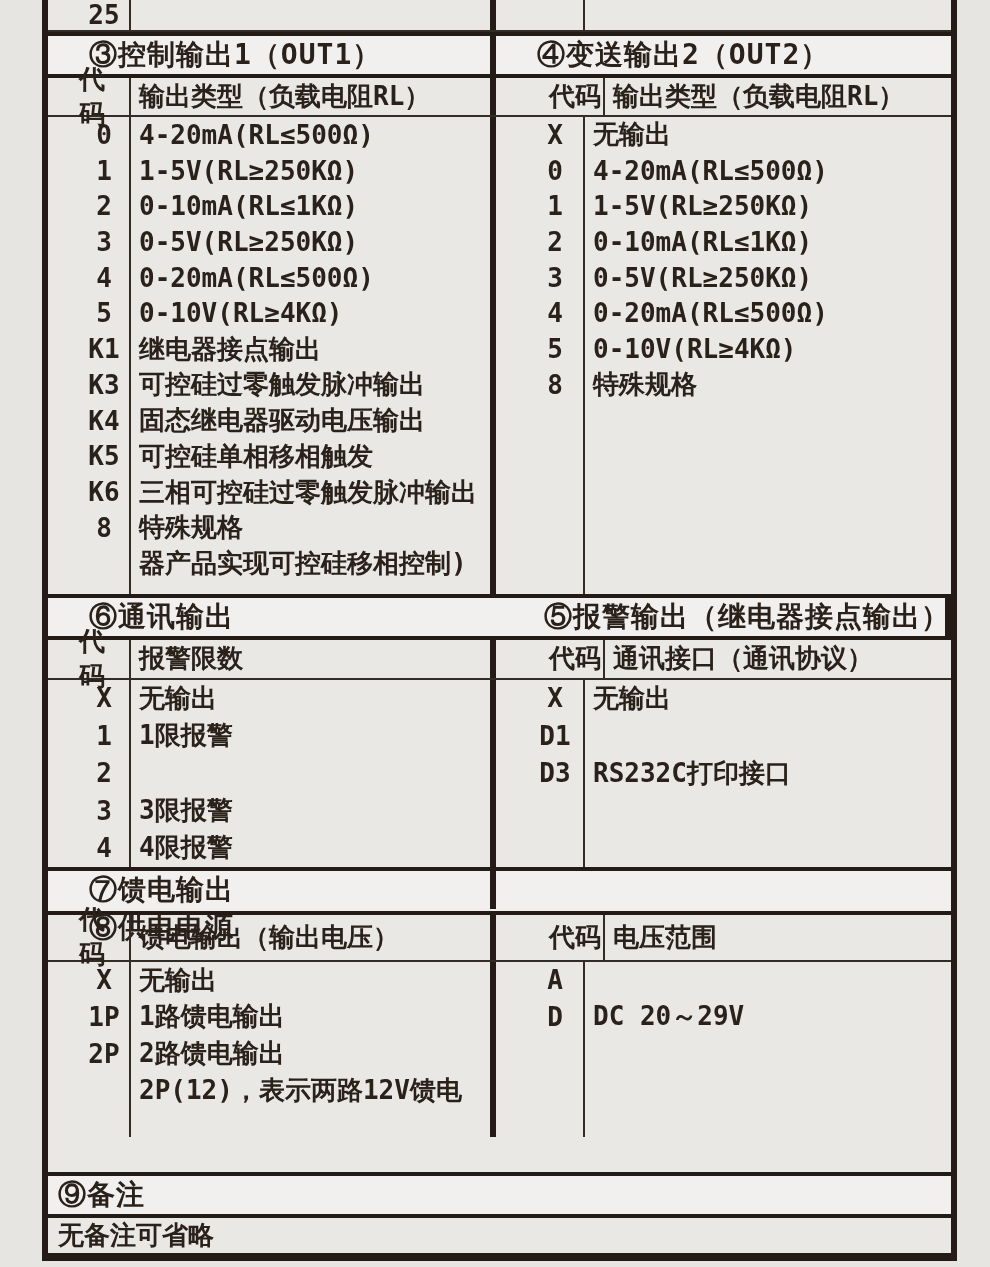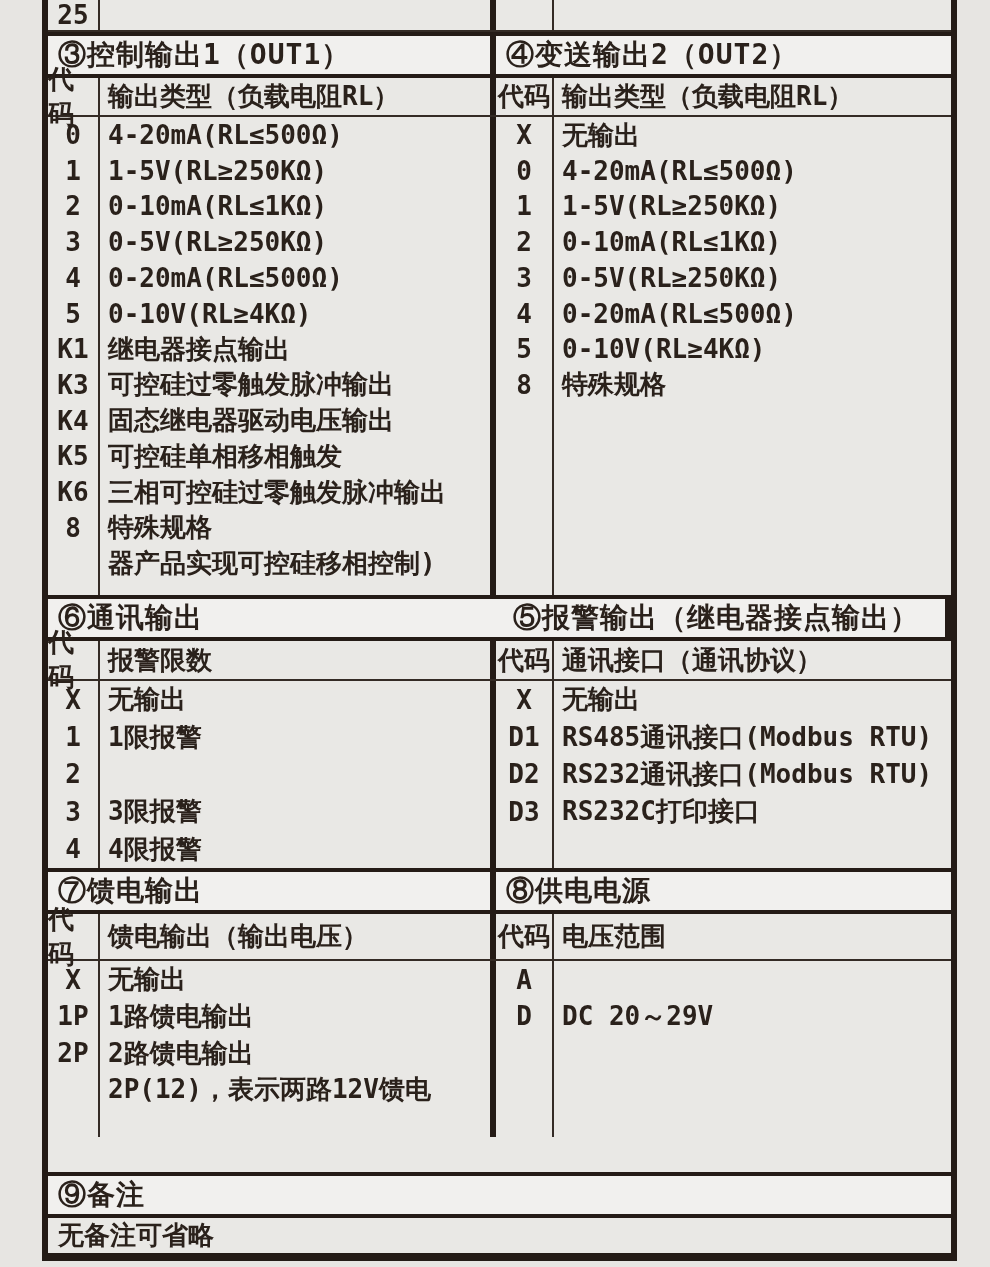--- a/index.html
+++ b/index.html
@@ -18,21 +18,21 @@
   }
   .tbl{
     width:915px; height:1261px;
     background:var(--cell-bg, #e9e8e5);
     border-left:6px solid var(--border-color, #241b16);
     border-right:6px solid var(--border-color, #241b16);
     border-bottom:8px solid var(--border-color, #241b16);
     display:flex; flex-direction:column;
   }
   .row-pair{ display:flex; width:100%; }
-  .half{ display:flex; }
+  .half{ display:flex;padding-left:31px; }
   .half.left{ width:448px; border-right:6px solid var(--border-color, #241b16); }
   .half.right{ flex:1; }
   .code{
     width:52px; flex:0 0 52px;
     border-right:2px solid var(--line-color, #342b25);
     display:flex; align-items:center; justify-content:center;
     font-size:26px;
   }
   .half.right .code{ width:58px; flex:0 0 58px; }
   .desc{
@@ -48,23 +48,23 @@
     border-top:4px solid var(--border-color, #241b16);
     border-bottom:4px solid var(--border-color, #241b16);
   }
   .band-row .half{ align-items:flex-start; }
   .band-cell{
     display:flex; align-items:center; width:100%;
     padding-left:10px; font-size:28px; letter-spacing:1px;
     white-space:nowrap; overflow:hidden;
   }
   .h-band34{ height:48px; } .h-band56{ height:46px; }
-  .h-band78{ height:48px; } .h-band9{ height:46px; }
-  
-  .hdr-row{ border-bottom:2px solid var(--line-color, #342b25); }
+  .h-band78{ height:48px;flex-direction:column; } .h-band9{ height:46px; }
+  
+  .hdr-row{ border-bottom:2px solid var(--line-color, #342b25);gap:20px; }
   .h-hdr34{ height:39px; } .h-hdr56{ height:40px; } .h-hdr78{ height:47px; }
   .hdr-row .code{ font-size:26px; }
   .hdr-row .desc{ font-size:26px; }
   
   .h-body34{ height:500px; } .h-body56{ height:187px; } .h-body78{ height:184px; }
   .col{ flex-direction:column; }
   .srow{ display:flex; width:100%; }
   .r34 .srow, .srow.r34{ height:35.714px; }
   .srow.r56{ height:37.4px; }
   .srow.r78{ height:36.8px; }
@@ -290,27 +290,22 @@
       </div>
       <div class="half right col">
 
           <div class="srow r56">
             <div class="code">X</div>
             <div class="desc">无输出</div>
           </div>
 
           <div class="srow r56">
             <div class="code">D1</div>
-            <div class="desc">RS485通讯接口(Modbus RTU)</div>
-          </div>
-
-          <div class="srow r56">
-            <div class="code">D2</div>
-            <div class="desc">RS232通讯接口(Modbus RTU)</div>
-          </div>
+          </div>
+
 
           <div class="srow r56">
             <div class="code">D3</div>
             <div class="desc">RS232C打印接口</div>
           </div>
 
         <div class="filler">
           <div class="code"></div>
           <div class="desc"></div>
         </div>

